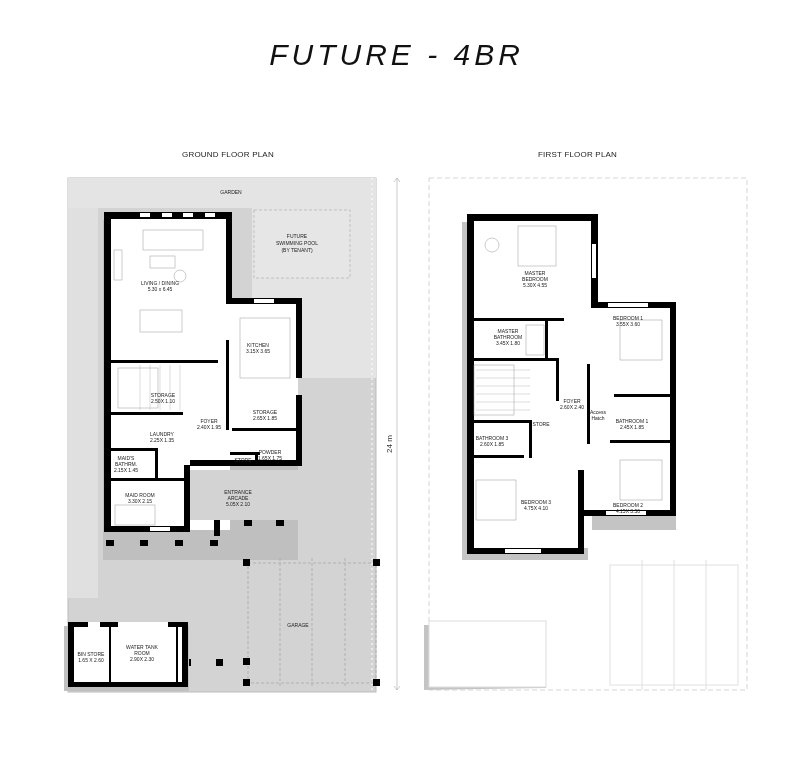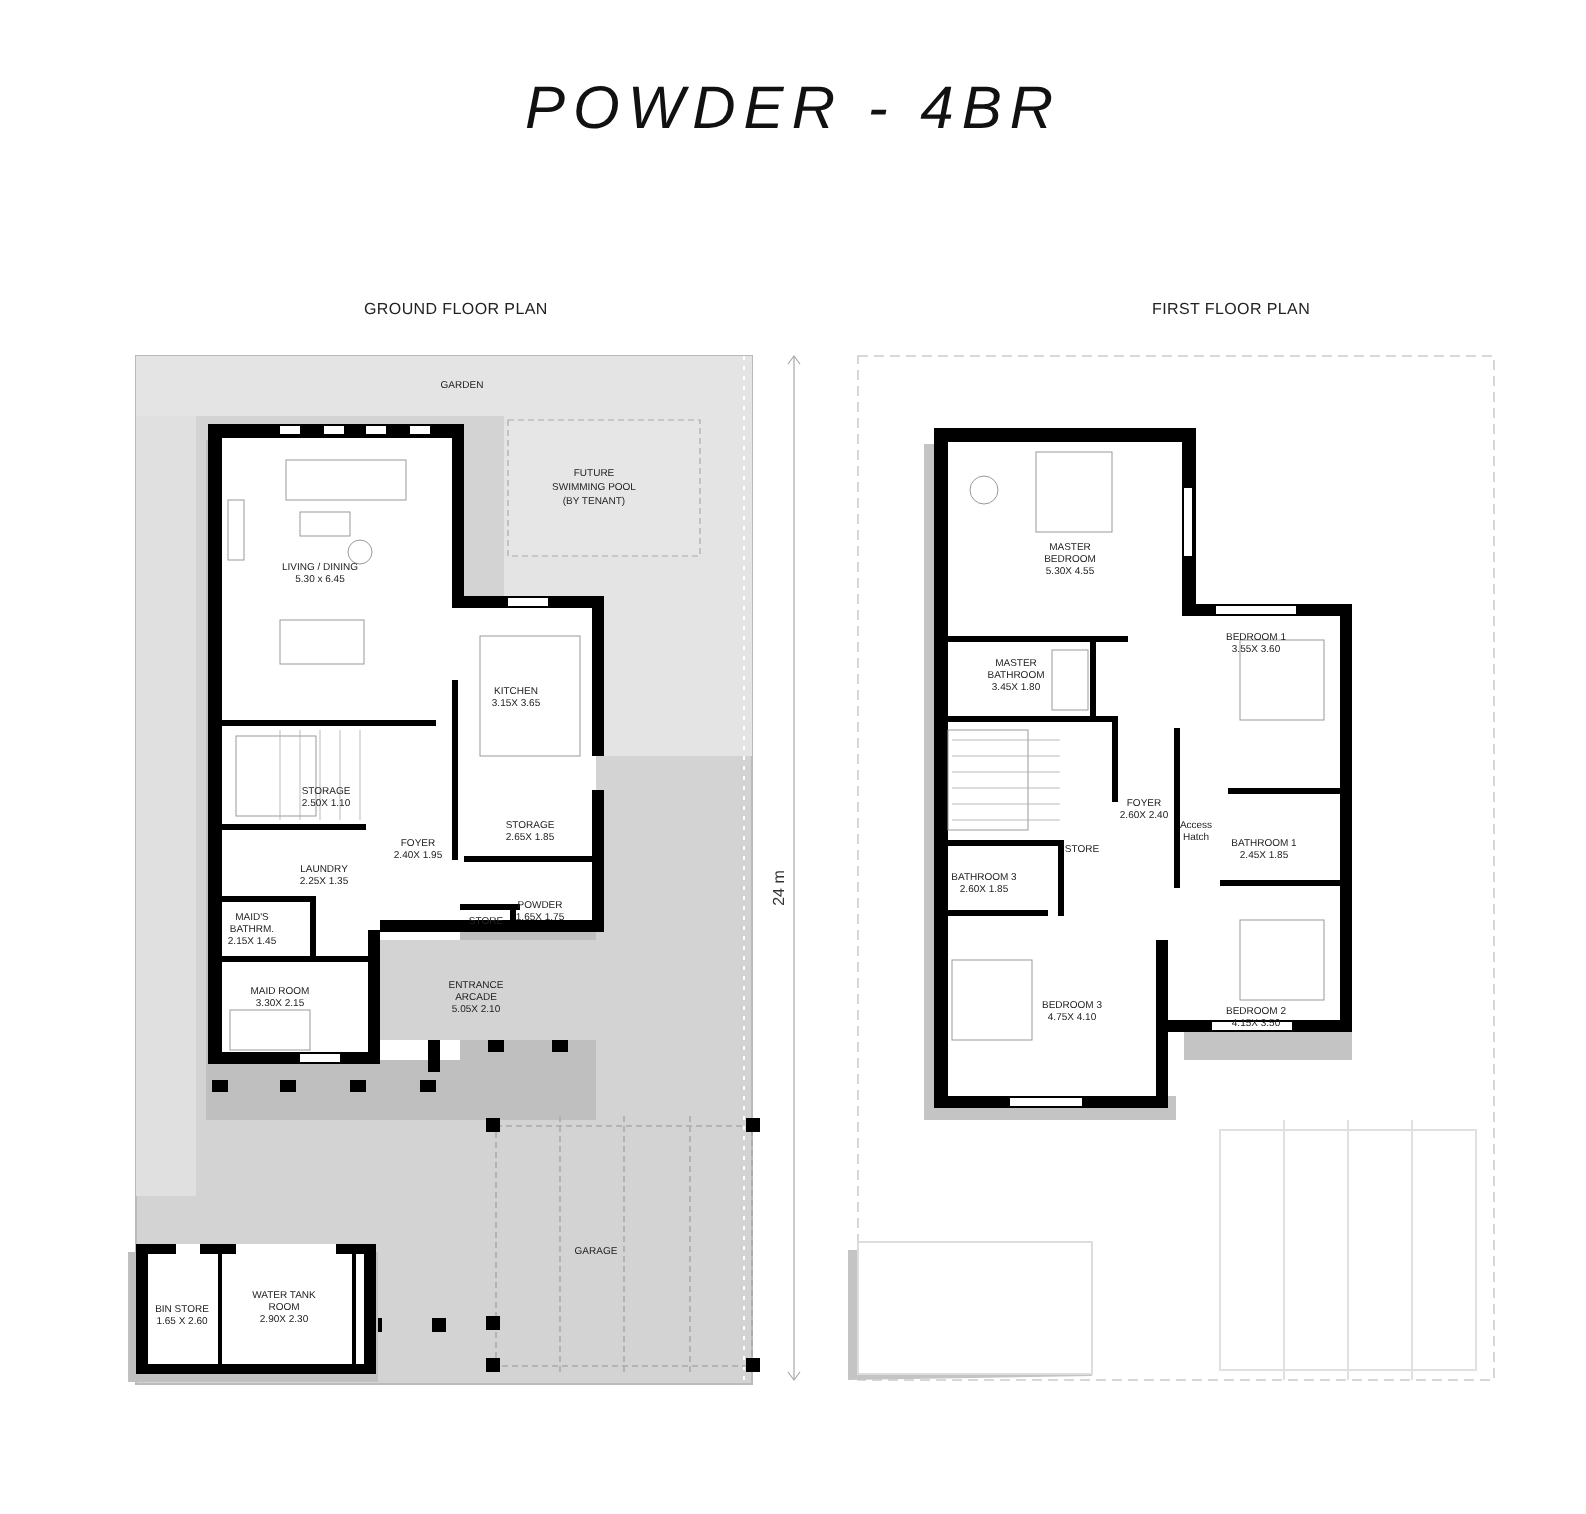--- a/index.html
+++ b/index.html
@@ -6,23 +6,23 @@
   body{width:793px;height:757px;position:relative;overflow:hidden;font-family:"Liberation Sans",sans-serif;color:#111;}
   .title{position:absolute;left:0;top:38px;width:793px;text-align:center;font-size:30px;font-style:italic;letter-spacing:4px;font-weight:normal;color:#111;}
   .subtitle{position:absolute;top:150px;font-size:8px;letter-spacing:0.2px;color:#222;}
   svg{position:absolute;left:0;top:0;}
   .lbl{font-family:"Liberation Sans",sans-serif;font-size:5px;fill:#222;text-anchor:middle;}
   .dimlbl{font-family:"Liberation Sans",sans-serif;font-size:8px;fill:#333;}
 </style>
 </head>
 <body>
 
-<div class="title">POWDER - 4BR</div>
+<div class="title">FUTURE - 4BR</div>
 <div class="subtitle" style="left:182px;text-align:right;">GROUND FLOOR PLAN</div>
-<div class="subtitle" style="left:576px;">FIRST FLOOR PLAN</div>
+<div class="subtitle" style="left:538px;">FIRST FLOOR PLAN</div>
 
 <svg width="793" height="757" viewBox="0 0 793 757">
 
   <g>
 
     <rect x="68" y="178" width="308" height="514" fill="#d3d3d3" stroke="#bbb" stroke-width="1"></rect>
     <rect x="68" y="178" width="308" height="30" fill="#e4e4e4"></rect>
     <rect x="252" y="208" width="124" height="170" fill="#e4e4e4"></rect>
     <rect x="68" y="208" width="30" height="390" fill="#e0e0e0"></rect>
     <line x1="372" y1="178" x2="372" y2="692" stroke="#fff" stroke-width="1" stroke-dasharray="2,3"></line>

